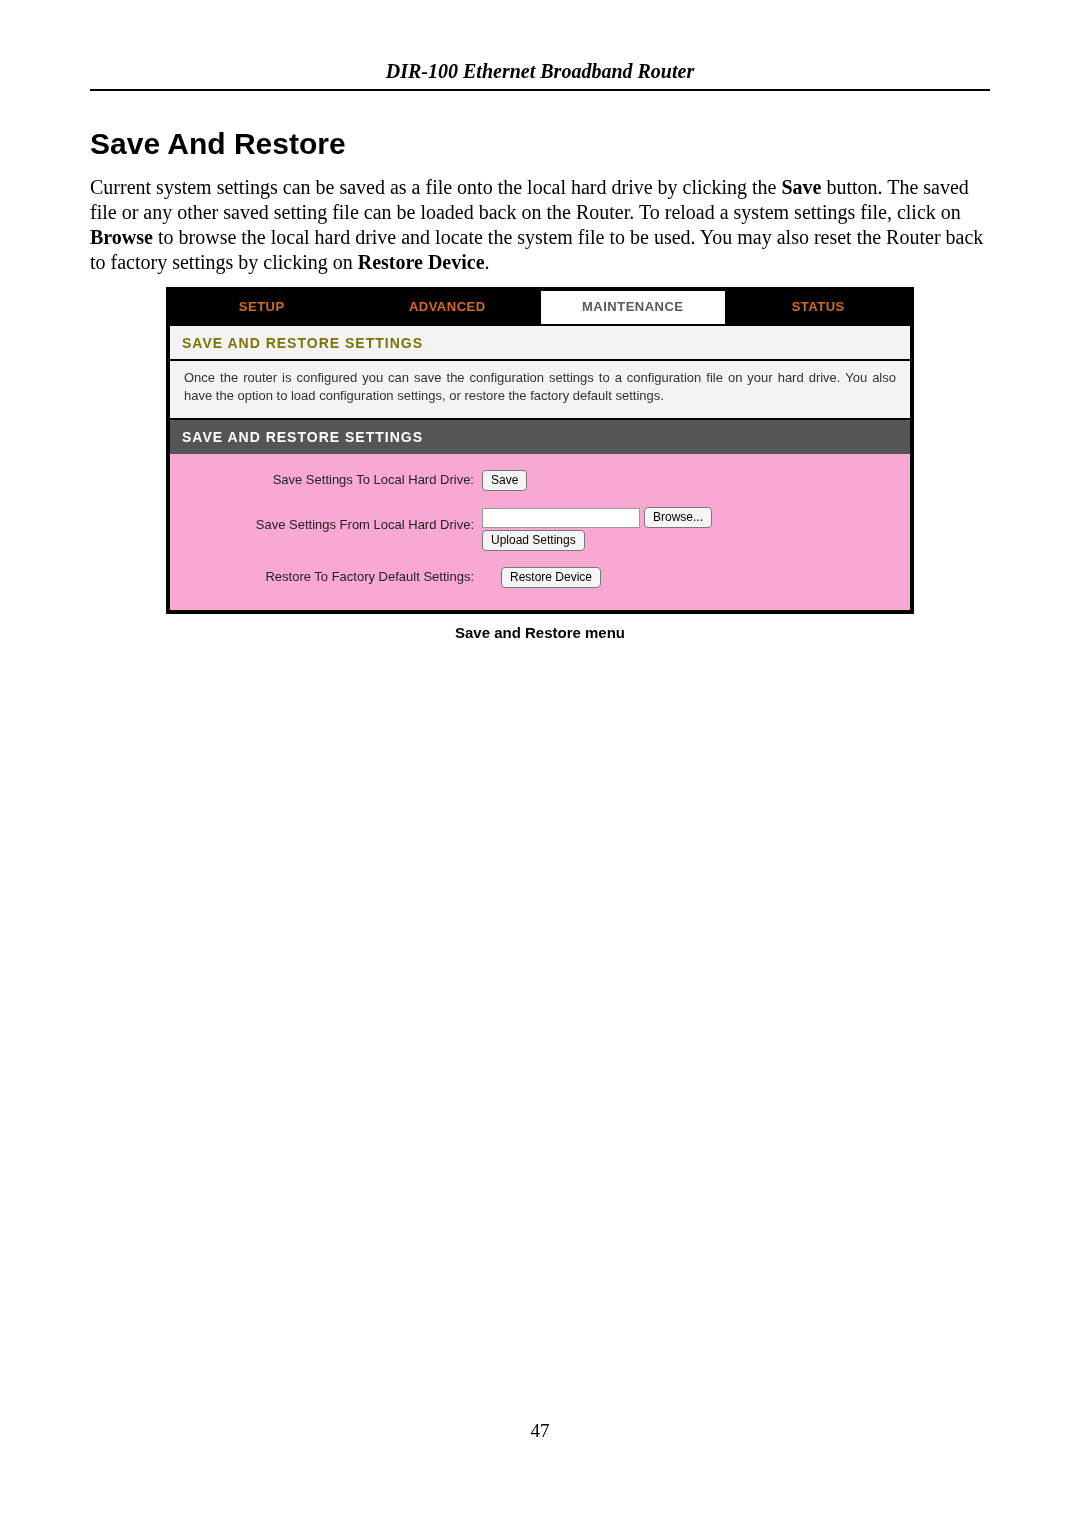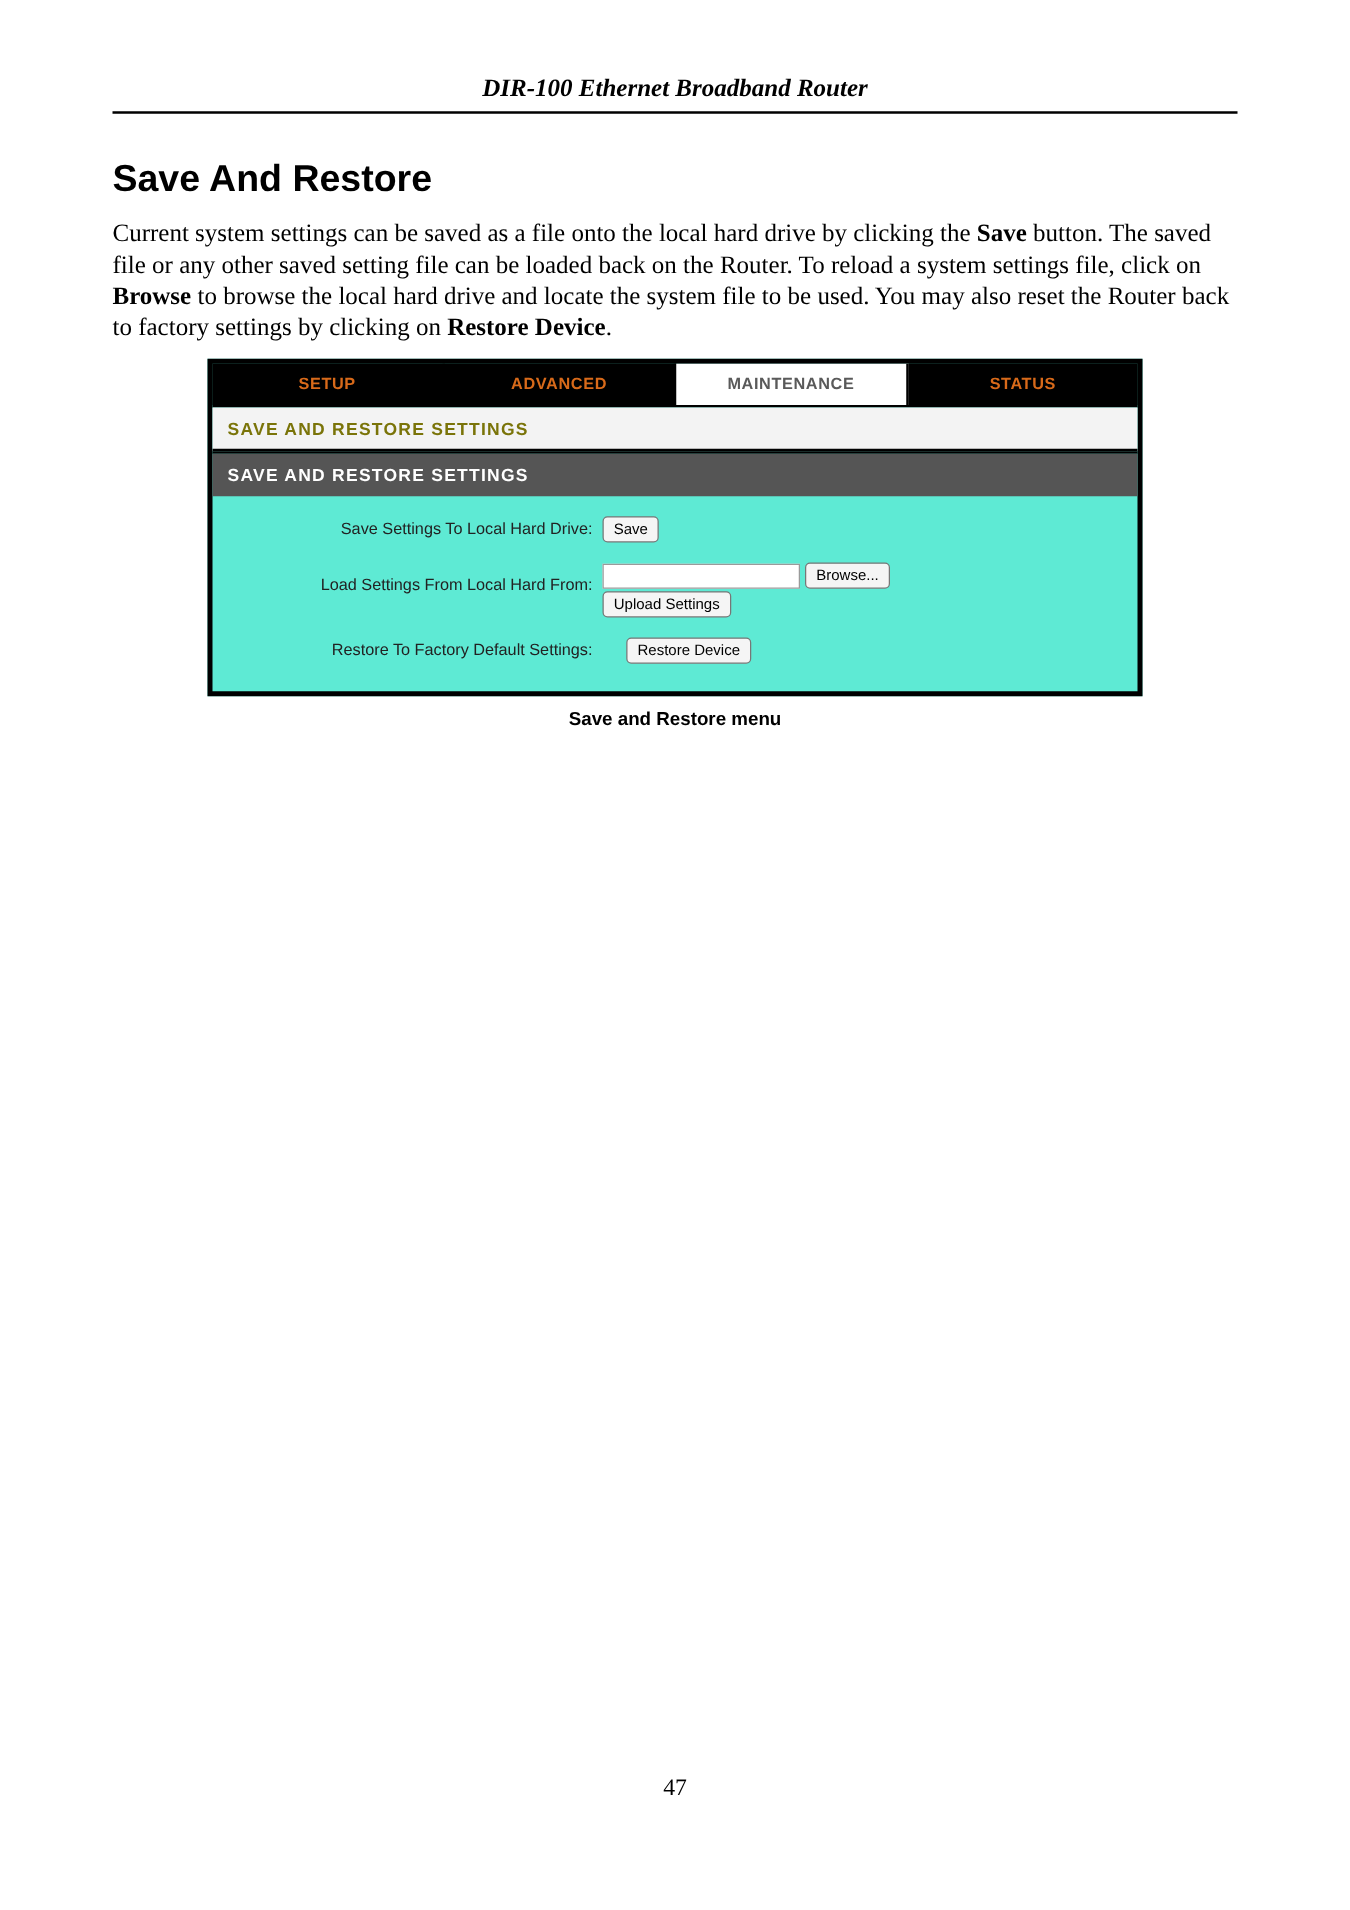--- a/index.html
+++ b/index.html
@@ -42,21 +42,21 @@
   }
   .intro b { font-weight: bold; }
   
   .panel-wrap {
     margin: 8px auto 10px auto;
     width: 748px;
     font-family: Verdana, Geneva, Tahoma, sans-serif;
   }
   .panel {
     border: 4px solid #000;
-    background: #5eead4;
+    background: #f9a8d4;
   }
   .tabs {
     display: flex;
     background: #000;
   }
   .tab {
     flex: 1 1 0;
     text-align: center;
     padding: 8px 0 10px 0;
     font-size: 13px;
@@ -180,37 +180,38 @@
     <div class="panel">
       <div class="tabs">
         <div class="tab tab-inactive">SETUP</div>
         <div class="tab tab-inactive">ADVANCED</div>
         <div class="tab tab-active">MAINTENANCE</div>
         <div class="tab tab-inactive">STATUS</div>
       </div>
 
       <div class="block">
         <div class="block-title-light">SAVE AND RESTORE SETTINGS</div>
+        <div class="block-desc">Once the router is configured you can save the configuration settings to a configuration file on your hard drive. You also have the option to load configuration settings, or restore the factory default settings.</div>
       </div>
 
       <div class="block">
         <div class="block-title-dark">SAVE AND RESTORE SETTINGS</div>
         <div class="settings-body">
 
           <div class="form-row">
             <div class="form-label">Save Settings To Local Hard Drive:</div>
             <div class="form-controls">
               <div class="control-line">
                 <button class="ui-btn">Save</button>
               </div>
             </div>
           </div>
 
           <div class="form-row">
-            <div class="form-label" style="padding-top:10px">Load Settings From Local Hard From:</div>
+            <div class="form-label" style="padding-top:10px">Save Settings From Local Hard Drive:</div>
             <div class="form-controls">
               <div class="control-line">
                 <input class="ui-file" type="text" readonly="" style="">
                 <button class="ui-btn">Browse...</button>
               </div>
               <div class="control-line">
                 <button class="ui-btn">Upload Settings</button>
               </div>
             </div>
           </div>

